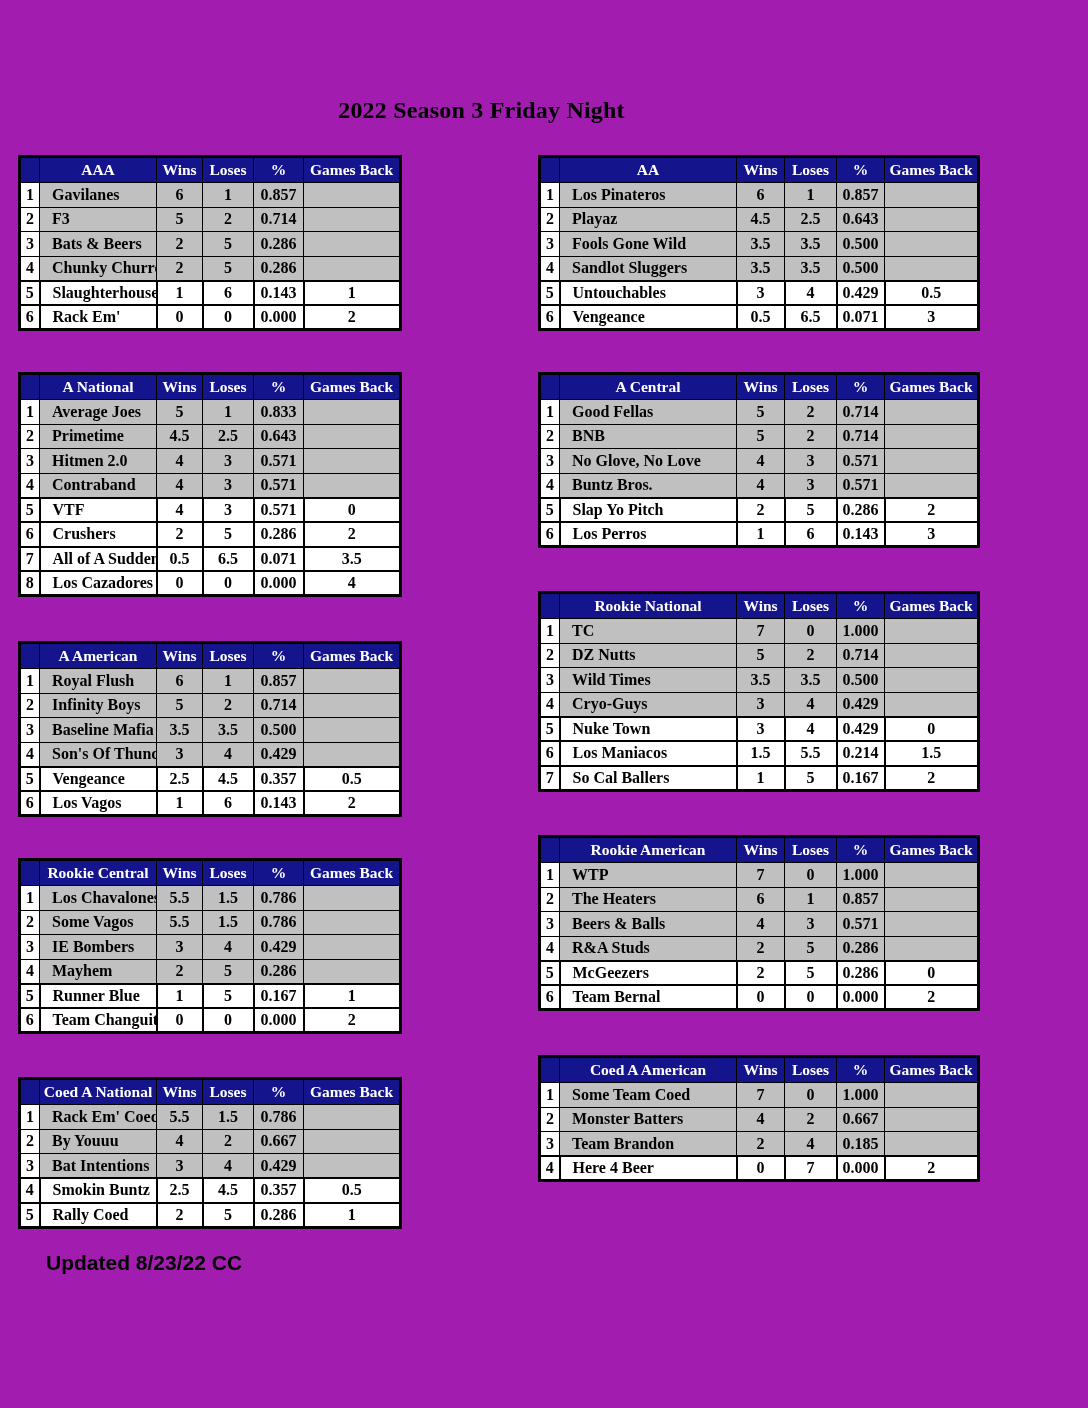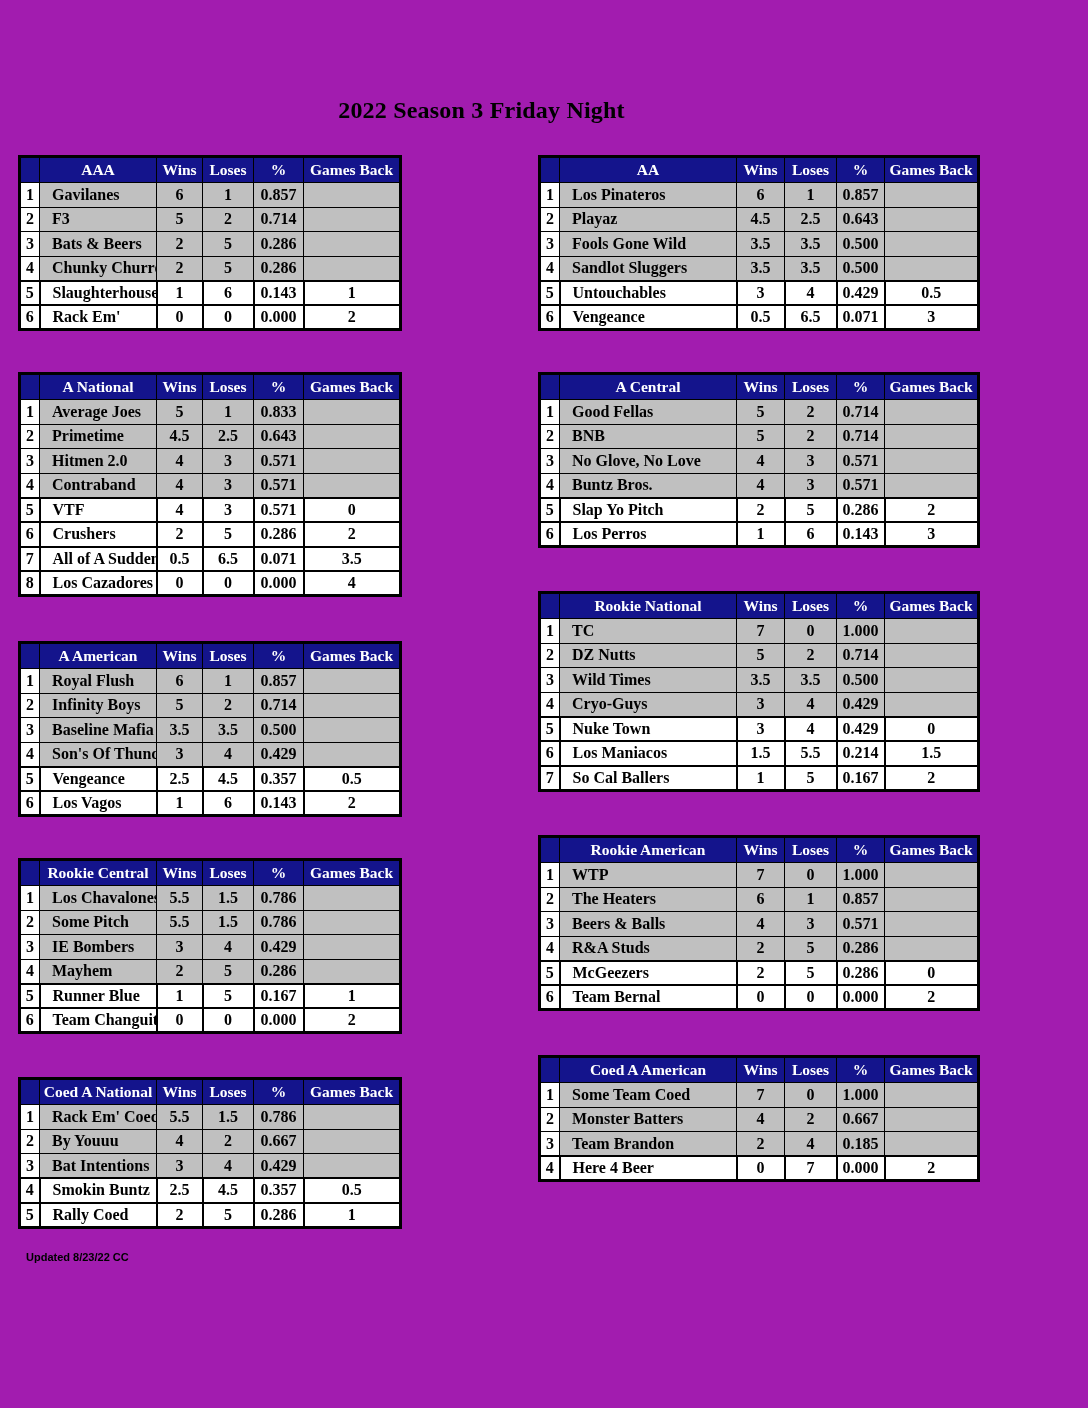--- a/index.html
+++ b/index.html
@@ -69,25 +69,25 @@
 
   
   .tbl tr.gray td { background: #C0C0C0; }
   .tbl tr.gray td.c-rank { background: #ffffff; }
 
   
   .tbl tr.white td { background: #ffffff; border-width: 2px; }
 
   .footer {
     position: absolute;
-    left: 26px;
+    left: 46px;
     top: 1251px;
     font-family: "Liberation Sans", sans-serif;
     font-weight: bold;
-    font-size: 11px;
+    font-size: 21px;
     color: #000000;
   }
 </style>
 </head>
 <body>
 
 <div class="page">
   <div class="title">2022 Season 3 Friday Night</div>
 
   <div class="tbl left" style="top:155px">
@@ -514,21 +514,21 @@
           <tr class="gray">
             <td class="c-rank">1</td>
             <td class="c-team">Los Chavalones</td>
             <td class="c-wins">5.5</td>
             <td class="c-loses">1.5</td>
             <td class="c-pct">0.786</td>
             <td class="c-gb"></td>
           </tr>
           <tr class="gray">
             <td class="c-rank">2</td>
-            <td class="c-team">Some Pitch</td>
+            <td class="c-team">Some Vagos</td>
             <td class="c-wins">5.5</td>
             <td class="c-loses">1.5</td>
             <td class="c-pct">0.786</td>
             <td class="c-gb"></td>
           </tr>
           <tr class="gray">
             <td class="c-rank">3</td>
             <td class="c-team">IE Bombers</td>
             <td class="c-wins">3</td>
             <td class="c-loses">4</td>

